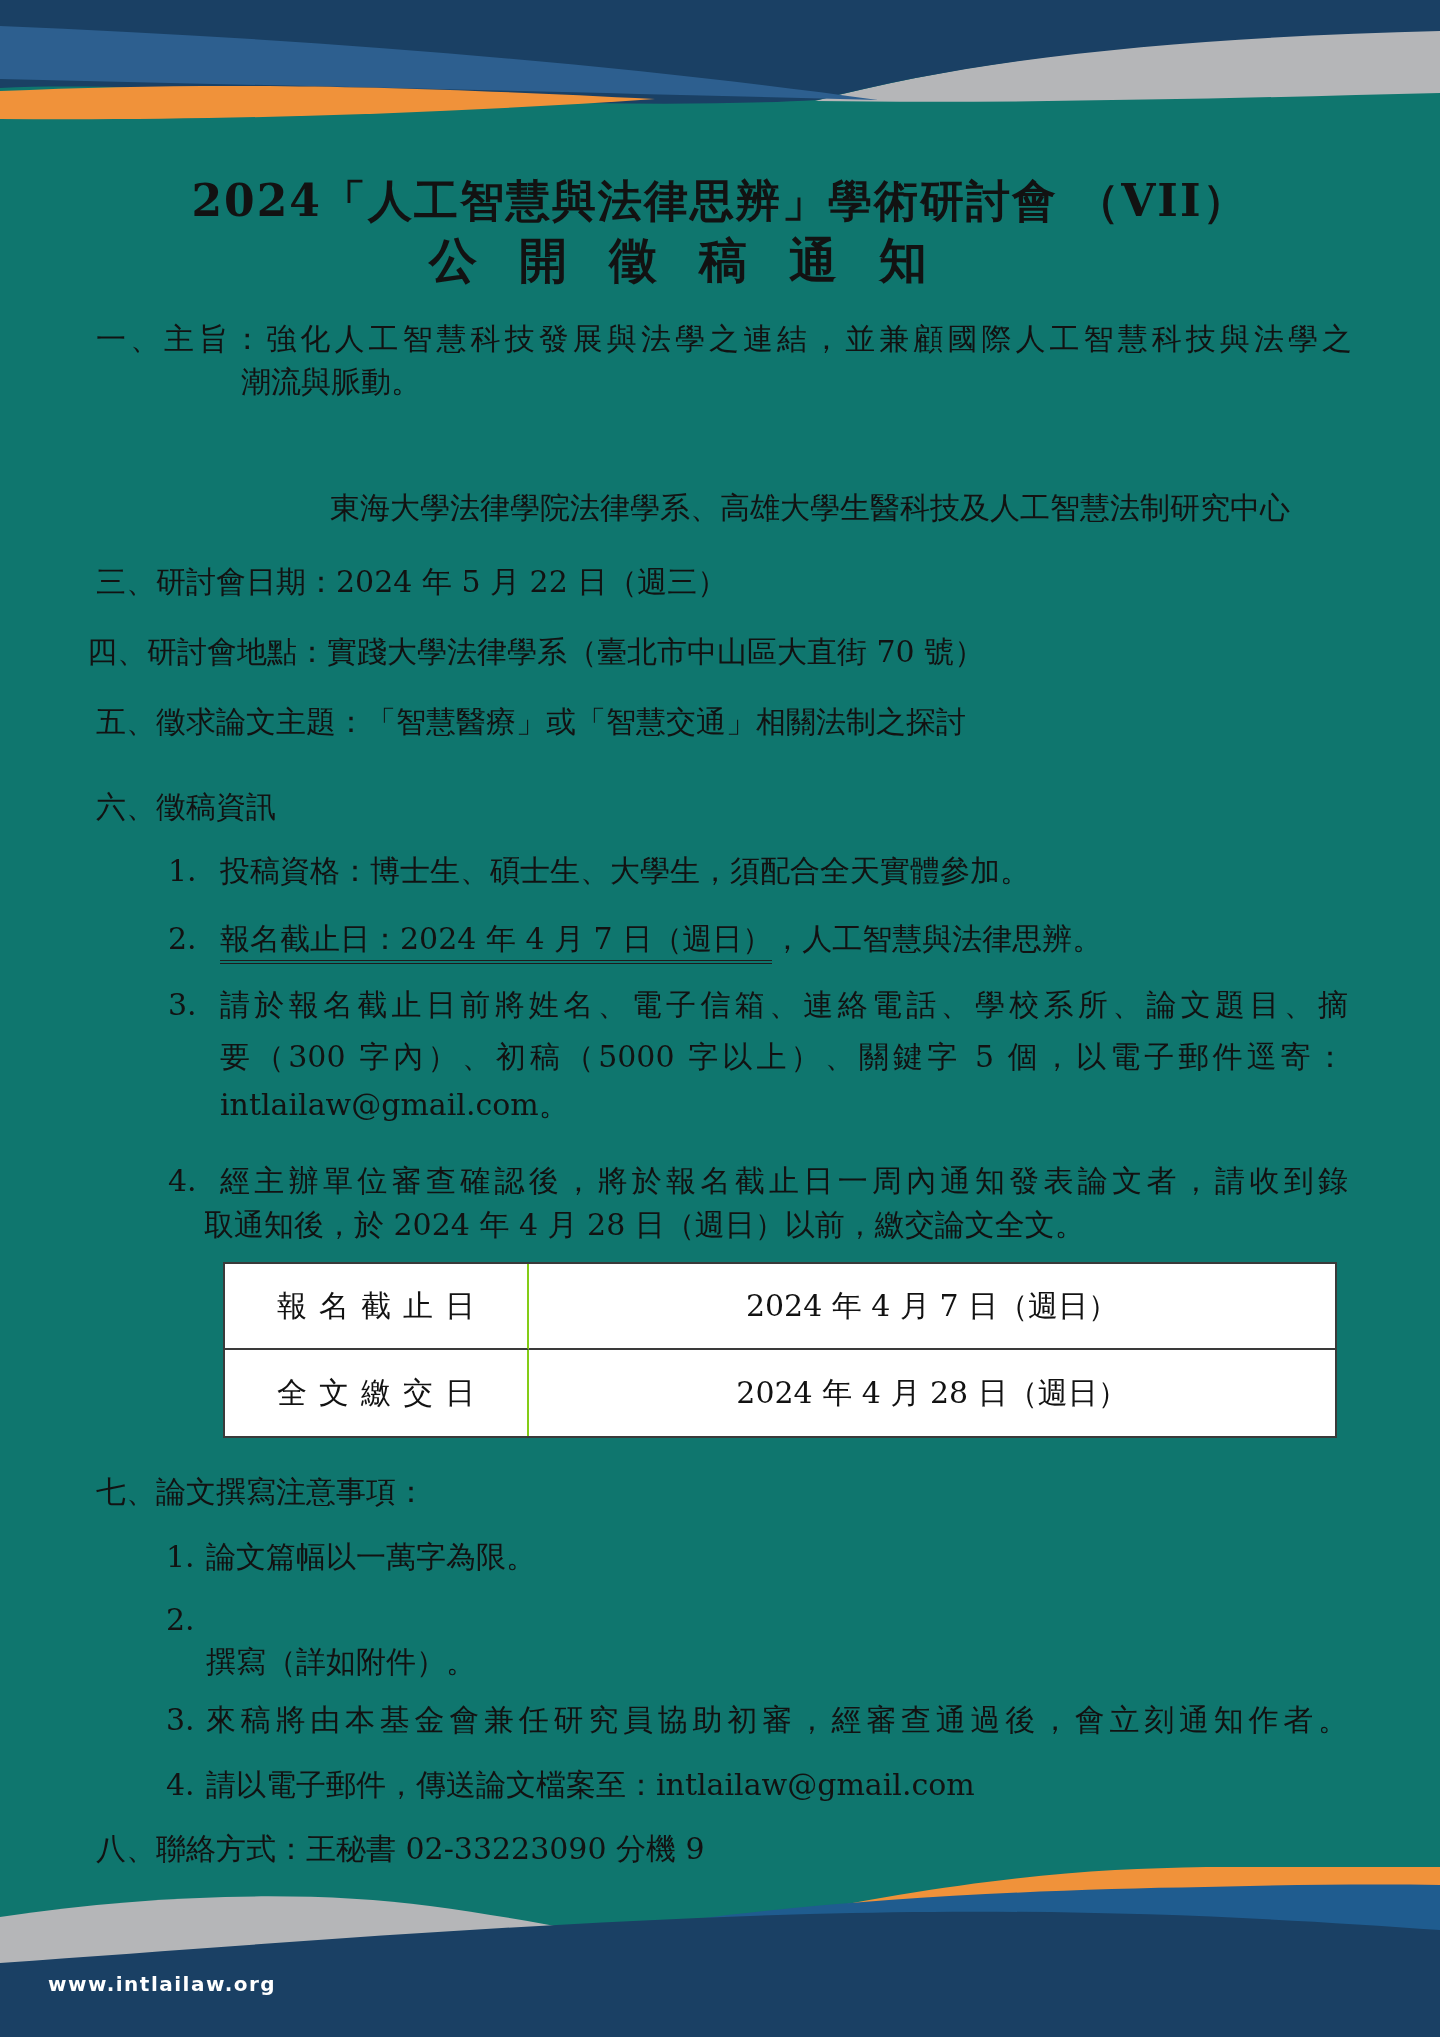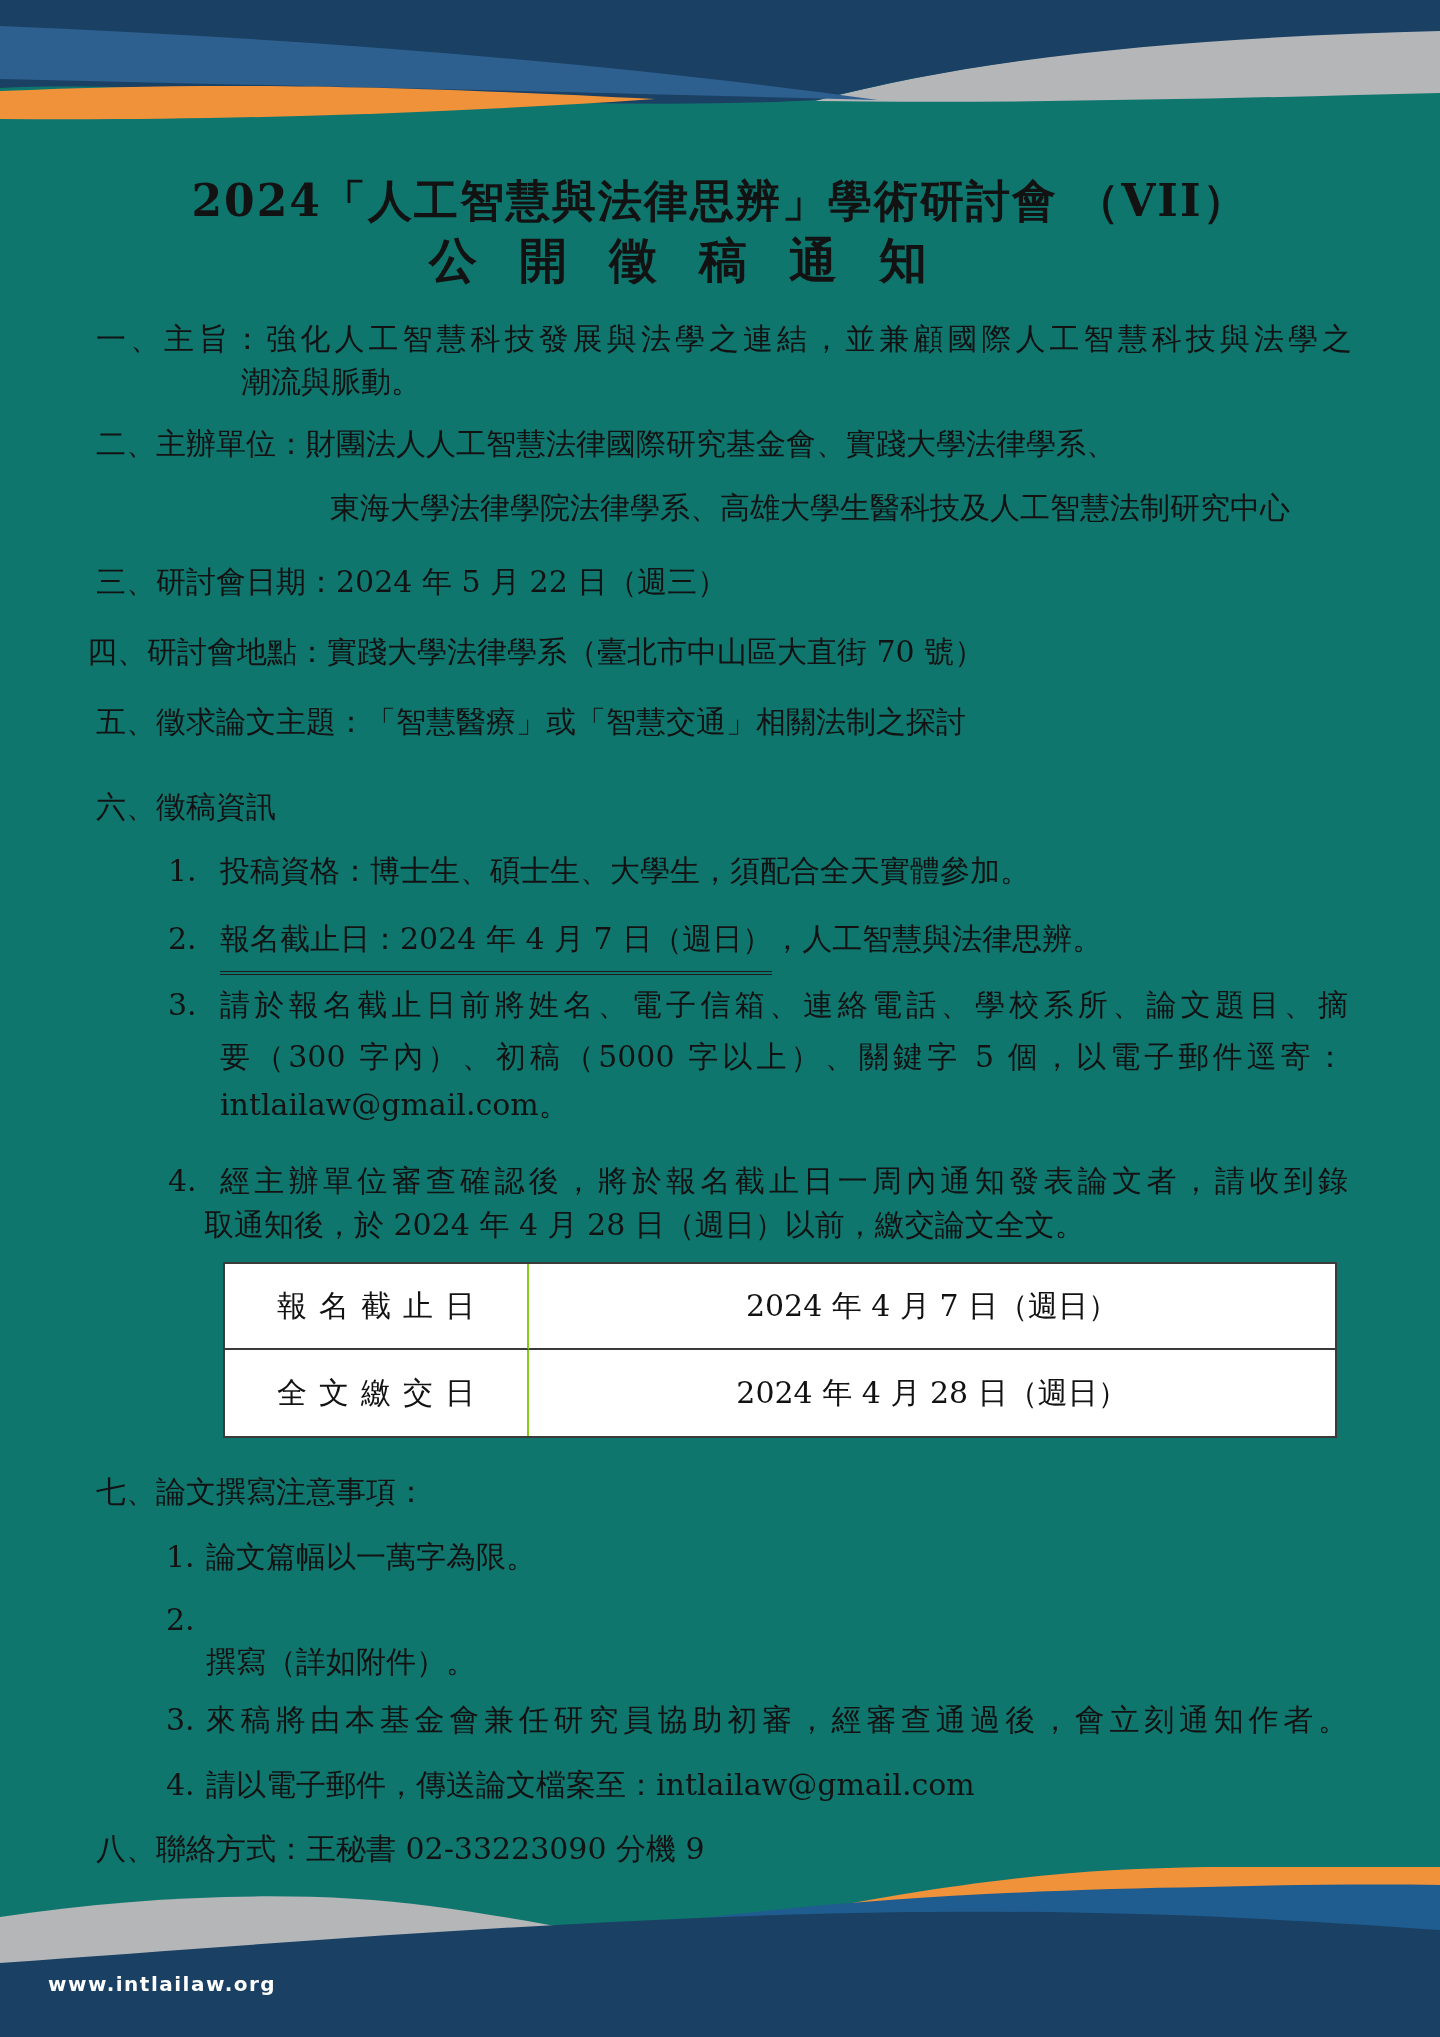--- a/index.html
+++ b/index.html
@@ -16,21 +16,21 @@
     font-size:44px;font-weight:700;white-space:nowrap;letter-spacing:2px;
   }
   .title2{
     position:absolute;top:229px;left:-21px;width:1440px;text-align:center;
     font-size:48px;font-weight:700;white-space:nowrap;letter-spacing:42px;
   }
   .ln{
     position:absolute;white-space:nowrap;font-size:30px;line-height:38px;color:#121212;
   }
   .just{white-space:normal;text-align:justify;text-align-last:justify;}
-  .u-dbl{border-bottom:4px double #1d1d1d;padding-bottom:15px;}
+  .u-dbl{border-bottom:4px double #1d1d1d;padding-bottom:4px;}
   .cfp-table{
     position:absolute;left:223px;top:1262px;width:1114px;height:176px;
     border:2px solid #3a3a3a;box-sizing:border-box;
     display:grid;grid-template-columns:304px 1fr;grid-template-rows:1fr 1fr;
   }
   .cell{
     display:flex;align-items:center;justify-content:center;
     font-size:30px;box-sizing:border-box;background:#fff;
   }
   .cell.label{letter-spacing:12px;text-indent:12px;border-right:2px solid #84cc16;}
@@ -52,21 +52,20 @@
     <path d="M0,26 C300,38 620,64 878,100 C620,93 300,86 0,79 Z" fill="#2d5f8f"></path>
     <path d="M0,91 C210,82 380,85 655,99 C440,114 200,121 0,119 Z" fill="#f0923a"></path>
   </svg>
 
   <div class="title1">2024「人工智慧與法律思辨」學術研討會 （VII）</div>
   <div class="title2">公開徵稿通知</div>
 
   <div class="ln just" style="left:96px;top:320px;width:1256px">一、主旨：強化人工智慧科技發展與法學之連結，並兼顧國際人工智慧科技與法學之</div>
   <div class="ln" style="left:241px;top:363px">潮流與脈動。</div>
 
-  <div class="ln" style="left:96px;top:425px">二、主辦單位：財團法人人工智慧法律國際研究基金會、實踐大學法律學系、</div>
   <div class="ln" style="left:330px;top:489px">東海大學法律學院法律學系、高雄大學生醫科技及人工智慧法制研究中心</div>
 
   <div class="ln" style="left:96px;top:563px">三、研討會日期：2024 年 5 月 22 日（週三）</div>
   <div class="ln" style="left:87px;top:633px">四、研討會地點：實踐大學法律學系（臺北市中山區大直街 70 號）</div>
   <div class="ln" style="left:96px;top:703px">五、徵求論文主題：「智慧醫療」或「智慧交通」相關法制之探討</div>
 
   <div class="ln" style="left:96px;top:788px">六、徵稿資訊</div>
 
   <div class="ln" style="left:168px;top:852px">1.</div>
   <div class="ln" style="left:220px;top:852px">投稿資格：博士生、碩士生、大學生，須配合全天實體參加。</div>

